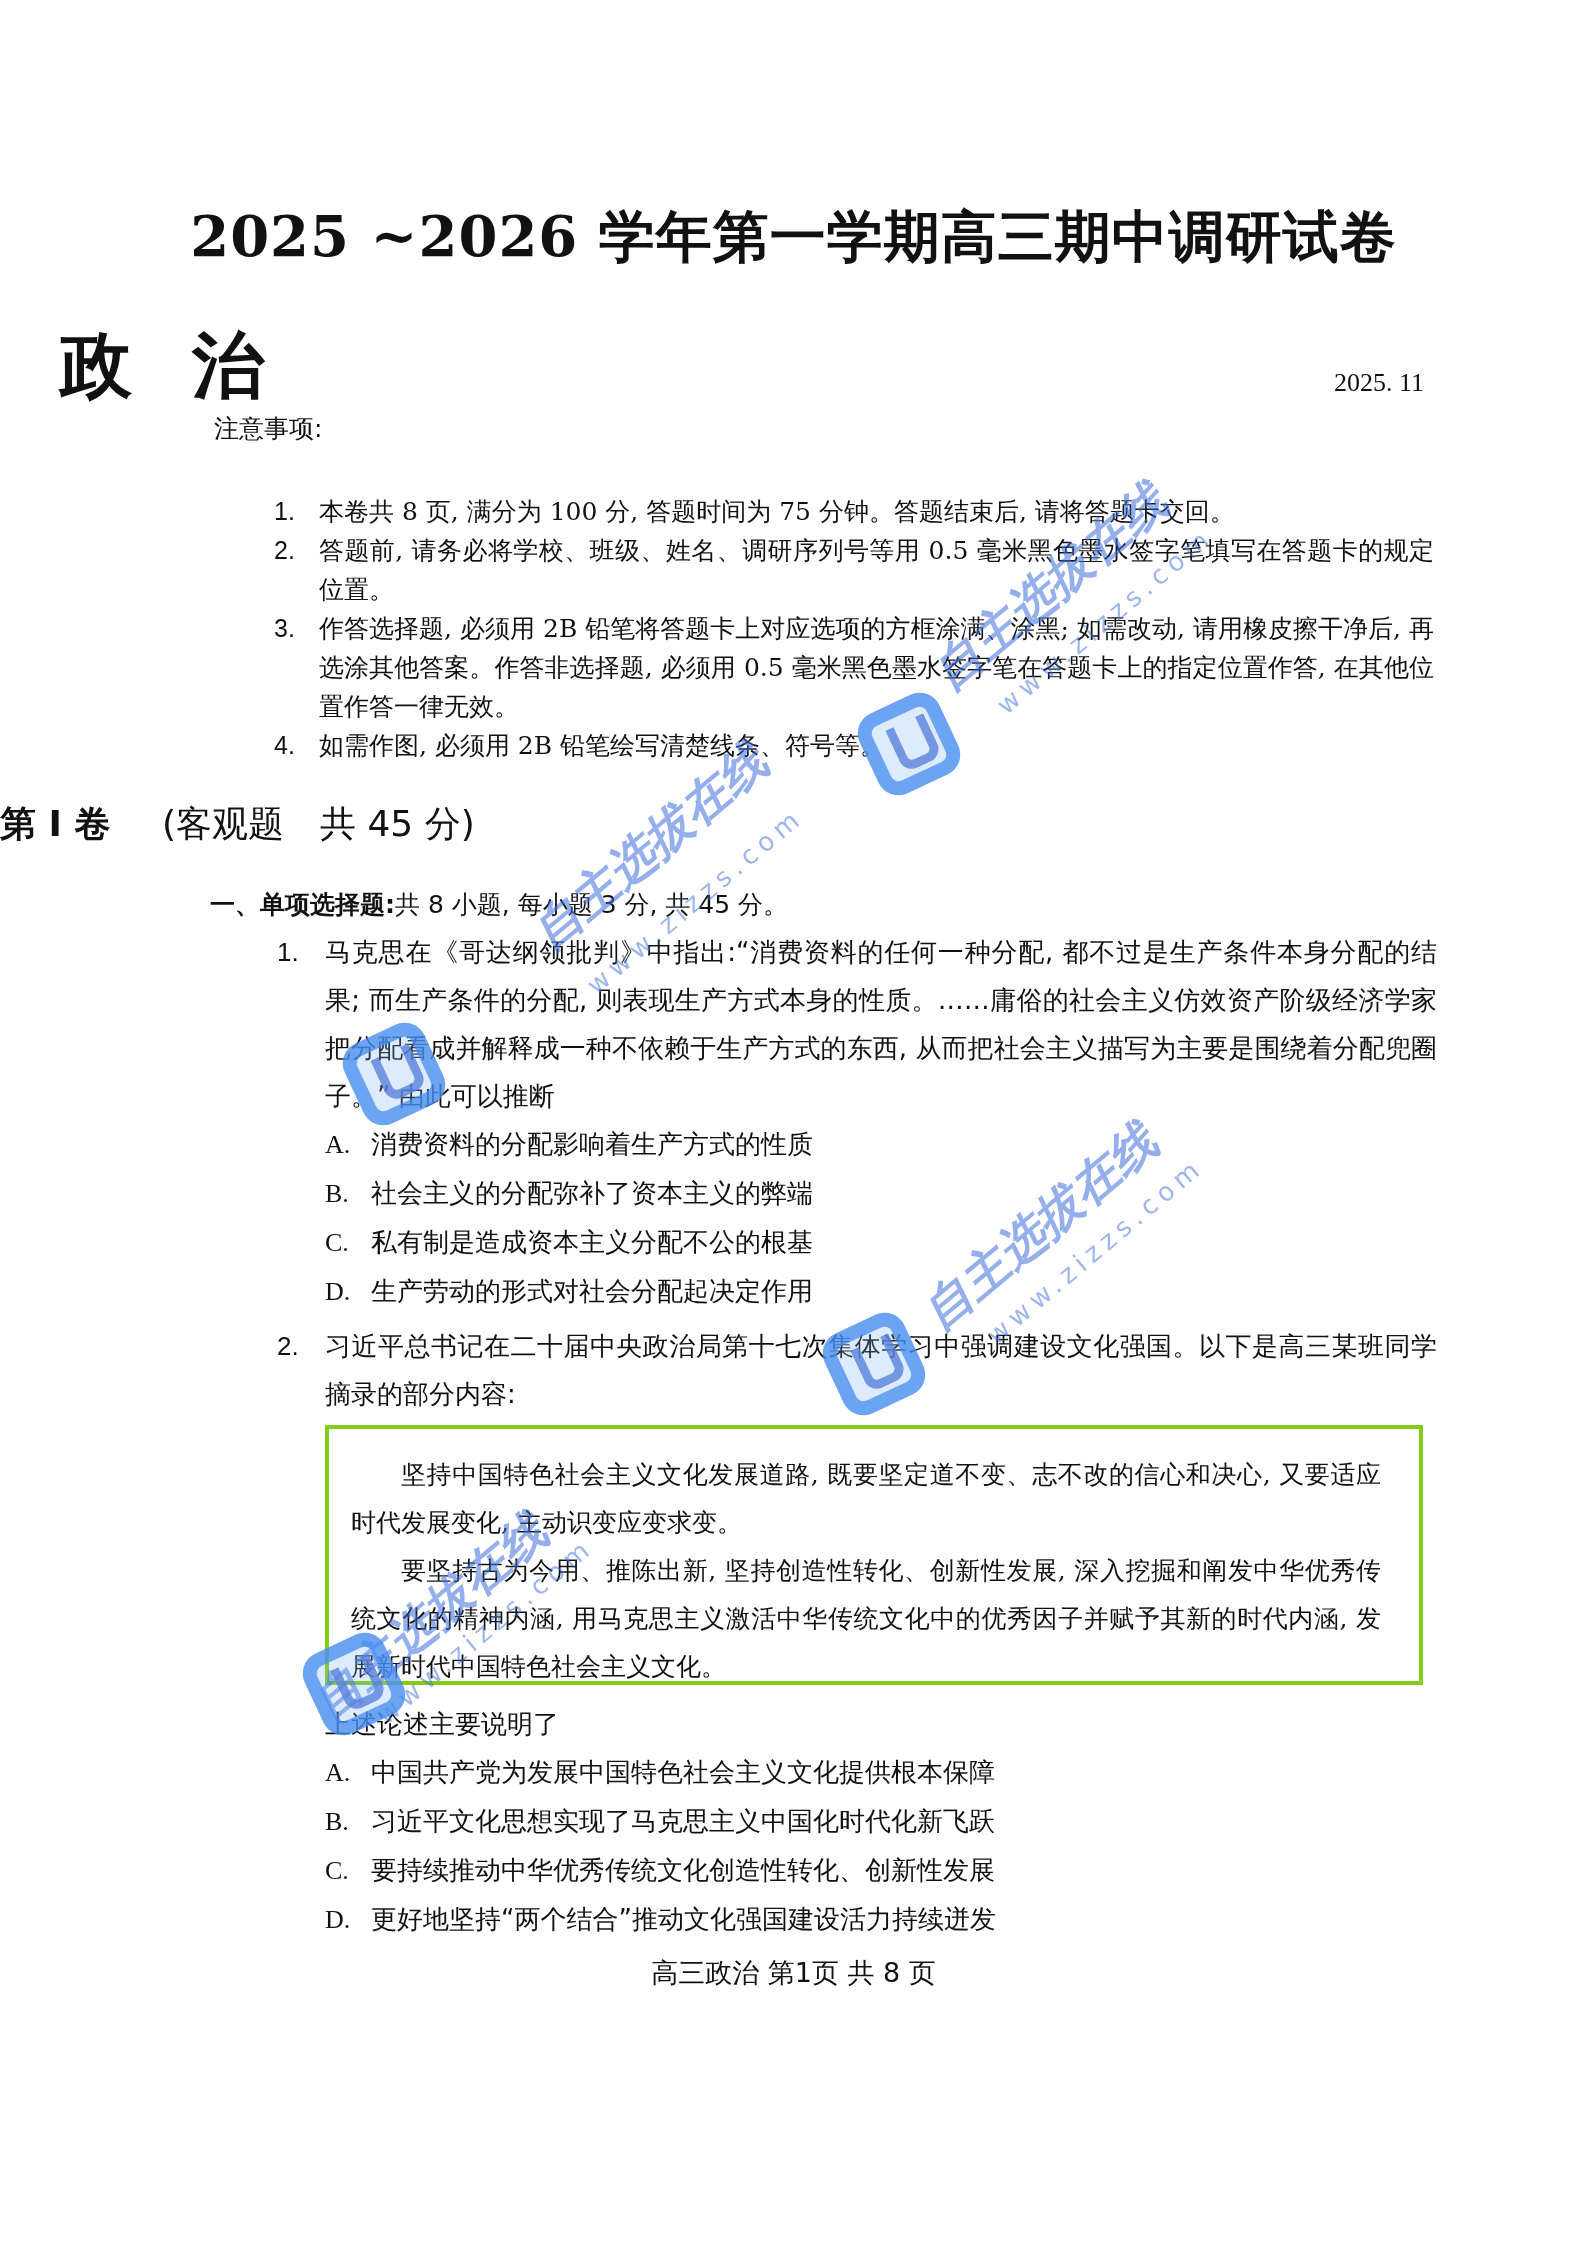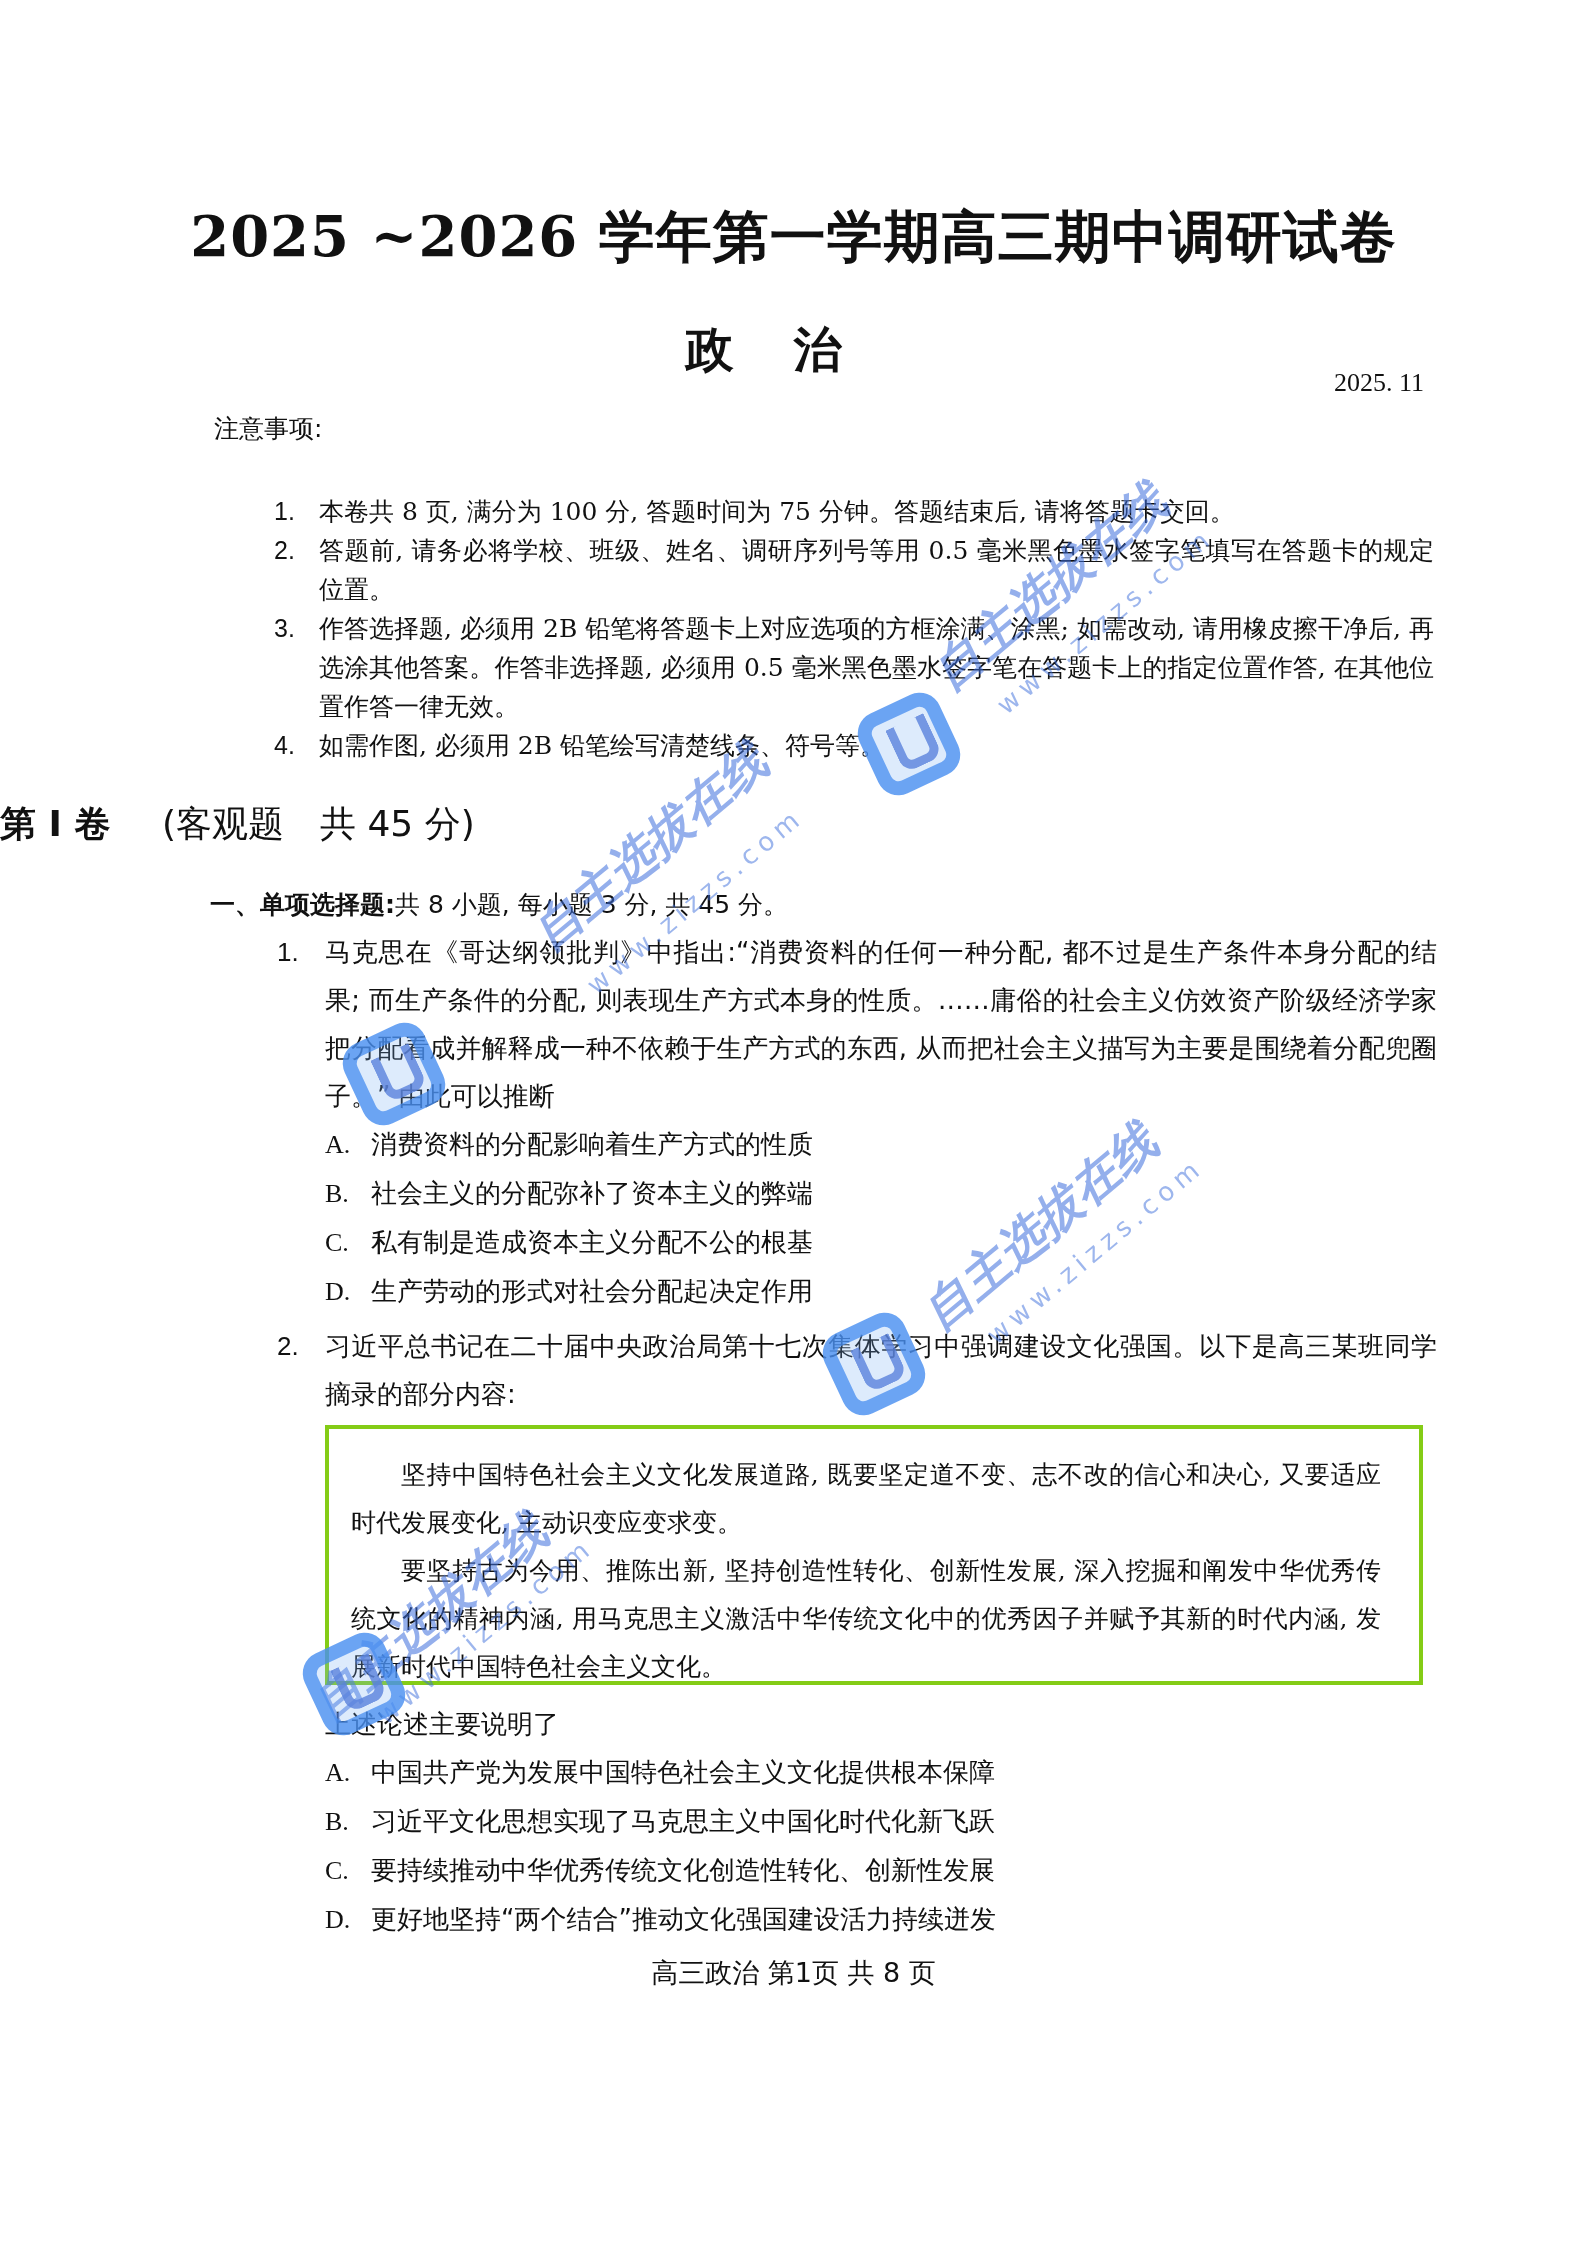--- a/index.html
+++ b/index.html
@@ -6,22 +6,22 @@
     body {
       width: 1587px; height: 2245px; background: #ffffff; position: relative; overflow: hidden;
       font-family: "DejaVu Serif", "Liberation Serif", serif; color: #111111;
     }
     .page { position: absolute; left: 0; top: 0; width: 1587px; height: 1936px; }
     .title {
       position: absolute; top: 200px; left: 0; width: 1587px; text-align: center;
       font-size: 56px; font-weight: bold; letter-spacing: 1px; font-family: "DejaVu Serif", serif;
     }
     .subject {
-      position: absolute; top: 318px; left: 0; width: 1587px; text-align: center;
-      font-size: 48px; font-weight: bold; letter-spacing: 60px; box-sizing: border-box;
+      position: absolute; top: 318px; left: 0; width: 1587px; text-align: left;
+      font-size: 72px; font-weight: bold; letter-spacing: 60px; padding-left: 60px; box-sizing: border-box;
       font-family: "DejaVu Sans", sans-serif;
     }
     .date { position: absolute; top: 368px; left: 1334px; font-size: 26px; font-family: "Liberation Serif", serif; }
 
     .notice-head { position: absolute; top: 412px; left: 214px; font-size: 25px; font-weight: normal; font-family: "DejaVu Sans", sans-serif; }
     .notice-intro { position: absolute; top: 454px; left: 275px; font-size: 25px; }
     .notice-list { position: absolute; top: 492px; left: 274px; width: 1160px; font-size: 25px; line-height: 39px; }
     .notice-item { display: flex; }
     .notice-item .num { width: 45px; flex: none; font-family: "Liberation Sans", sans-serif; }
     .notice-item .txt { flex: 1; text-align: justify; }

